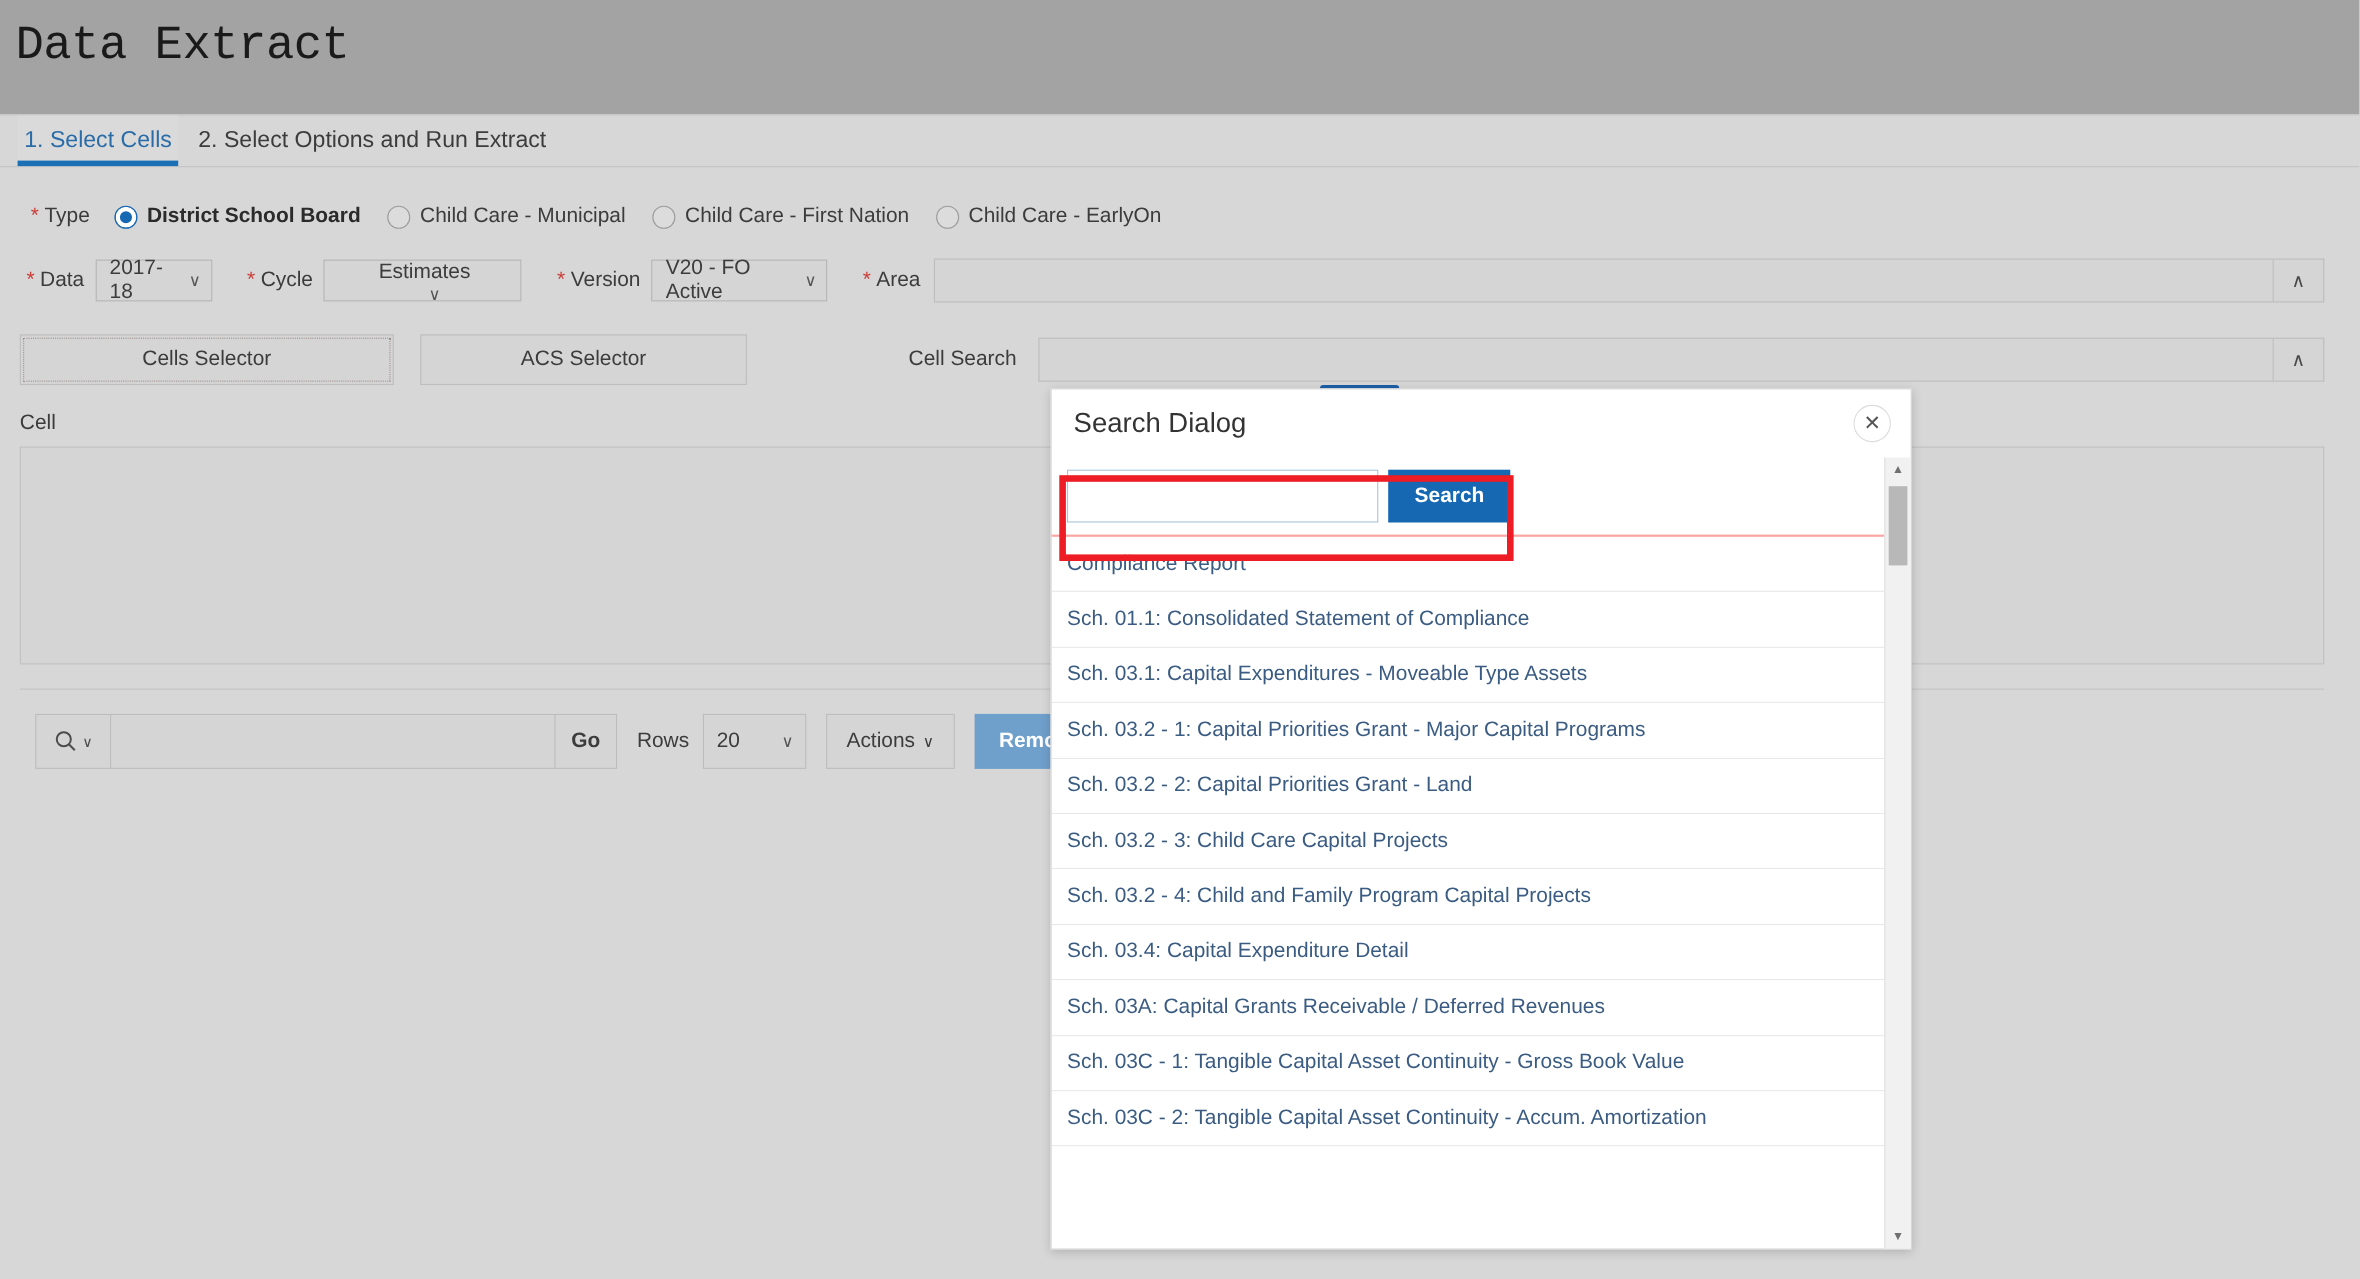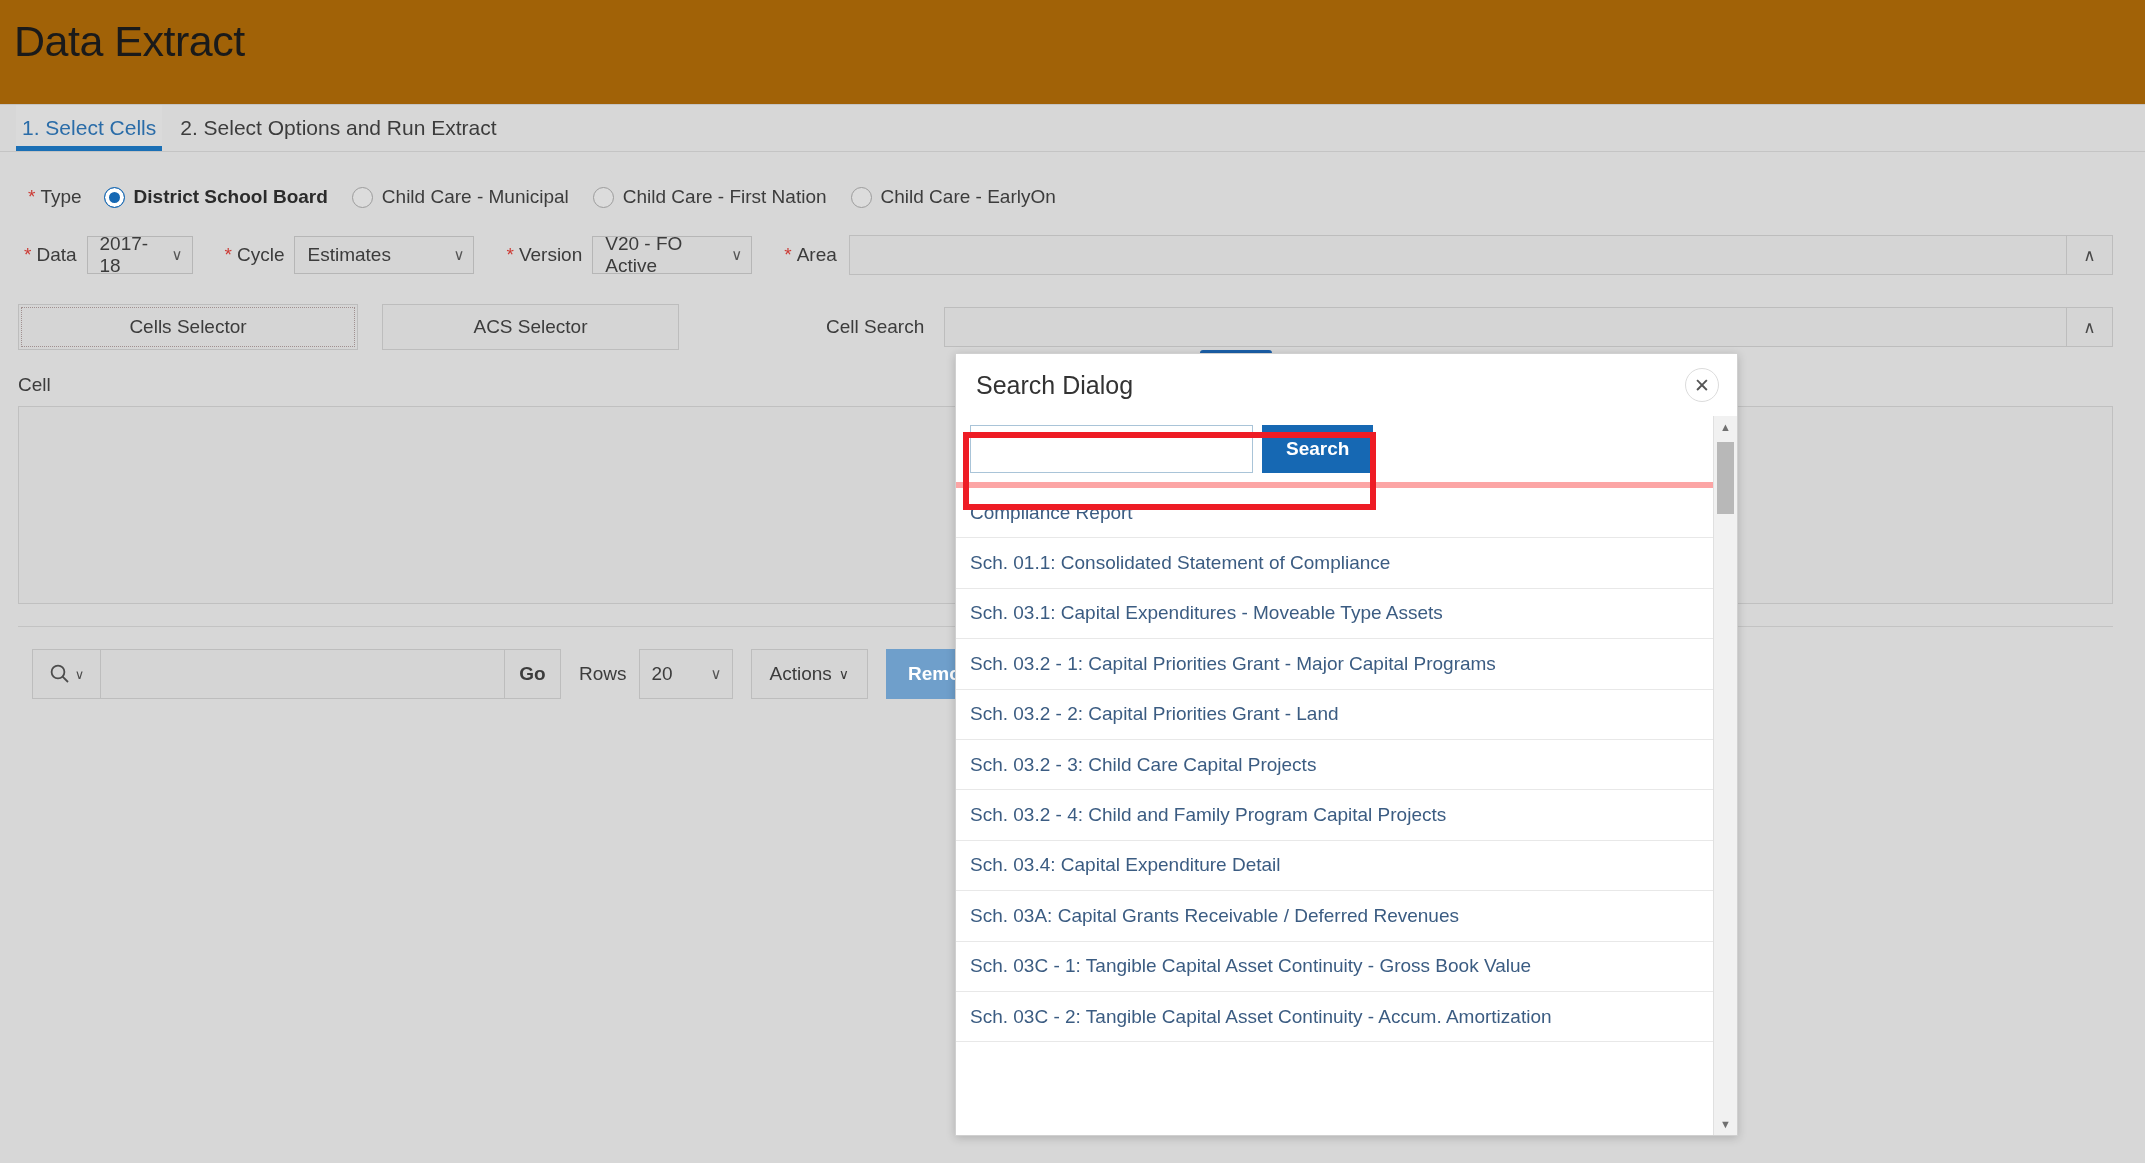--- a/index.html
+++ b/index.html
@@ -14,21 +14,22 @@
     background: #d7d7d7;
     font-family: "Liberation Sans", sans-serif;
     color: #333333;
     position: relative;
   }
 
   
   .page-header {
     height: 104px;
     padding: 18px 0 0 14px;
-    background: #a16207;
+    background: #a3a3a3;
+    font-family: Liberation Mono, monospace;
   }
   .page-title {
     font-size: 43px;
     font-weight: 400;
     color: #1a1a1a;
     letter-spacing: -0.5px;
     line-height: 1.1;
   }
 
   
@@ -119,21 +120,21 @@
     align-items: center;
     justify-content: space-between;
     padding: 0 9px 0 12px;
     font-size: 19px;
     color: #3c3c3c;
     cursor: pointer;
     margin-right: 32px;
   }
   .select-box .chev { margin-left: 18px; color: #555; font-size: 15px; }
   .sel-year { width: 106px; }
-  .sel-cycle { width: 180px; }
+  .sel-cycle { width: 180px; flex-direction: column; }
   .sel-version { width: 160px; }
 
   .area-field {
     flex: 1;
     height: 40px;
     border: 1px solid #bdbdbd;
     background: #d5d5d5;
     display: flex;
     align-items: stretch;
     margin-left: 2px;
@@ -331,21 +332,21 @@
     display: flex;
     flex-direction: column;
     min-width: 0;
   }
 
   .search-row {
     display: flex;
     align-items: center;
     height: 72px;
     padding-left: 14px;
-    border-bottom: 6px solid #fca5a5;
+    border-bottom: 2px solid #fca5a5;
     flex: none;
   }
   .search-input {
     width: 283px;
     height: 48px;
     border: 1px solid #a9c4d8;
     background: #ffffff;
     font-size: 19px;
     padding: 0 8px;
     font-family: "Liberation Sans", sans-serif;

